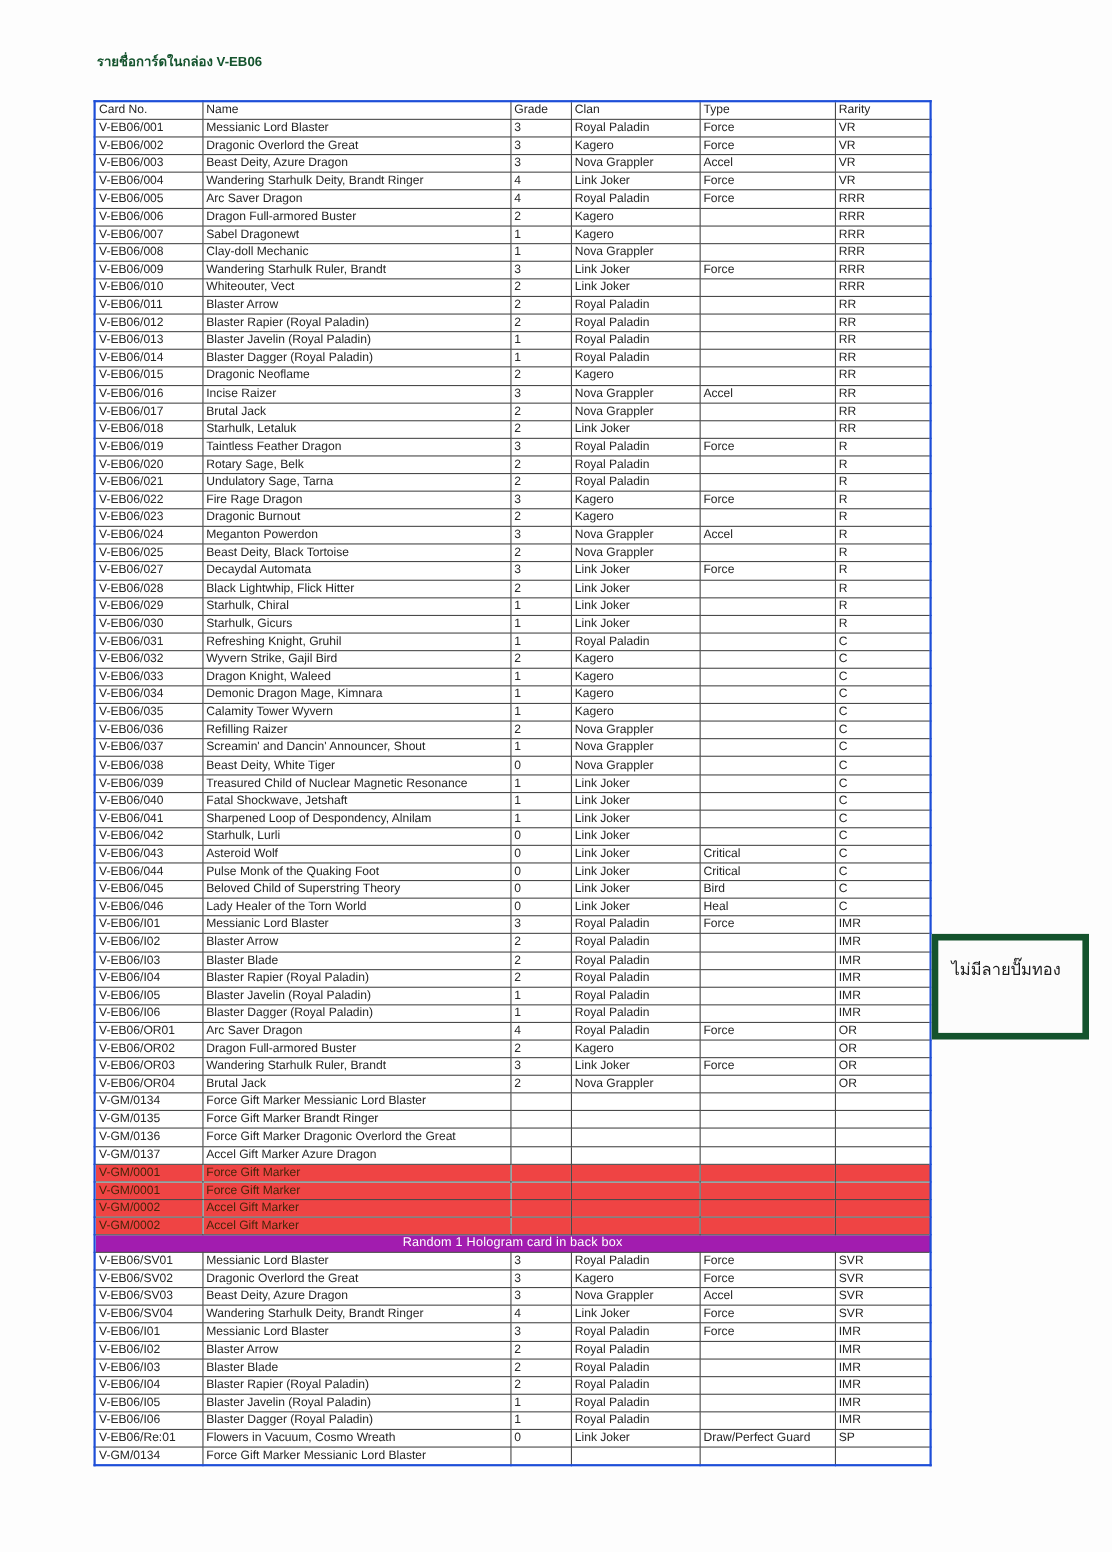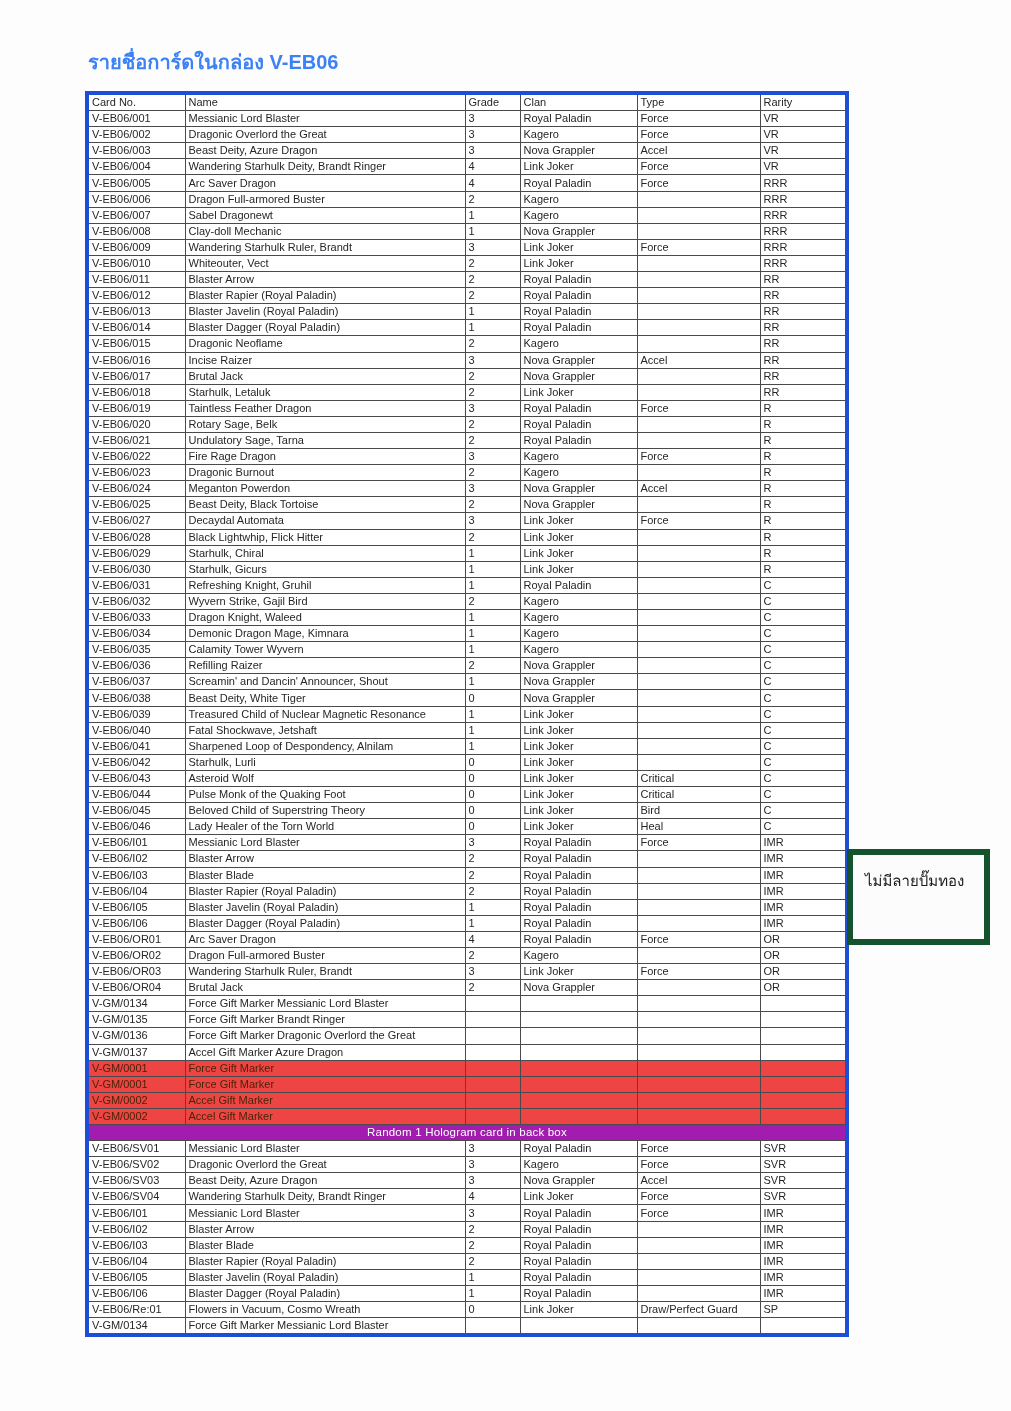--- a/index.html
+++ b/index.html
@@ -8,33 +8,33 @@
     width: 1011px;
     height: 1411px;
     background: #fdfdfd;
     font-family: "Liberation Sans", sans-serif;
     overflow: hidden;
   }
   .title {
     position: absolute;
     left: 88px;
     top: 46px;
-    font-size: 20px;
+    font-size: 12px;
     font-weight: 700;
-    color: #3b82f6;
+    color: #14532d;
     white-space: nowrap;
   }
   table.cards {
     position: absolute;
     left: 85px;
     top: 91px;
     width: 760px;
     border-collapse: collapse;
     table-layout: fixed;
-    border: 4px solid #1d4ed8;
+    border: 2px solid #1d4ed8;
   }
   .cards th, .cards td {
     border: 1px solid #4a4a4a;
     font-size: 11px;
     font-weight: 400;
     color: #262626;
     padding: 0 3px;
     height: 15.1px;
     line-height: 13px;
     white-space: nowrap;

